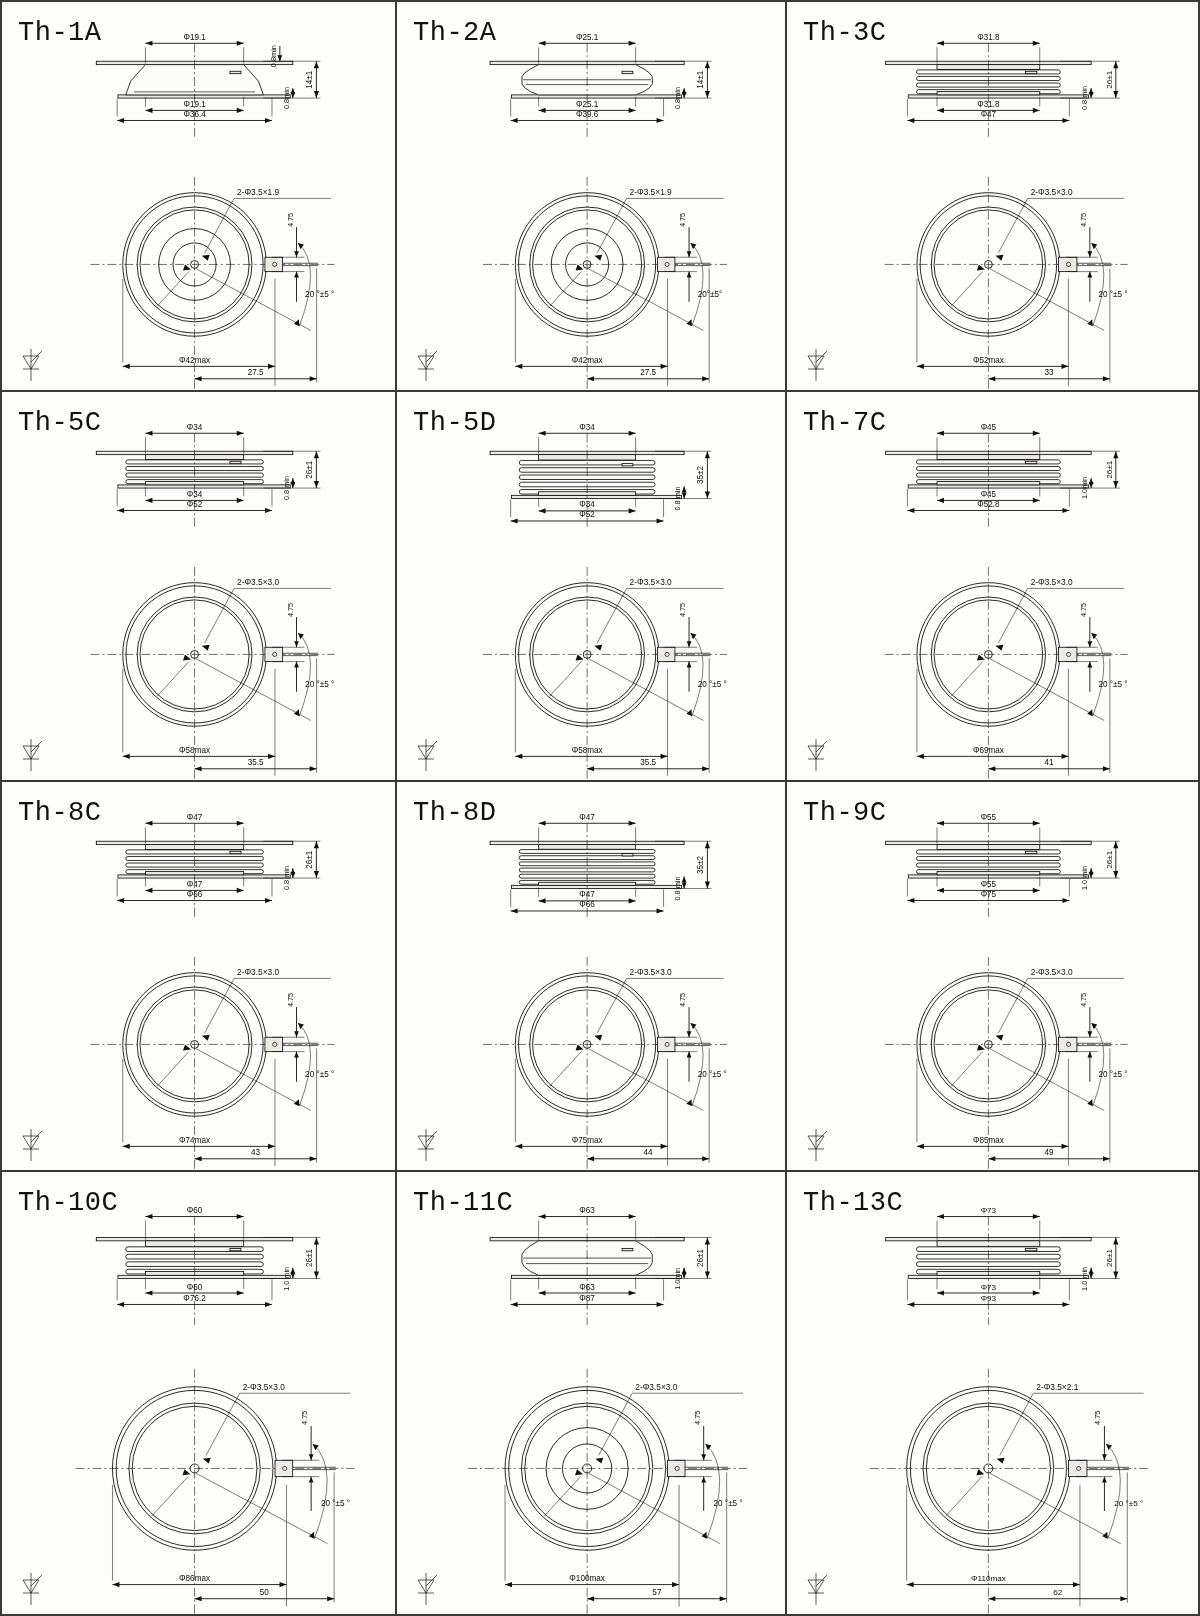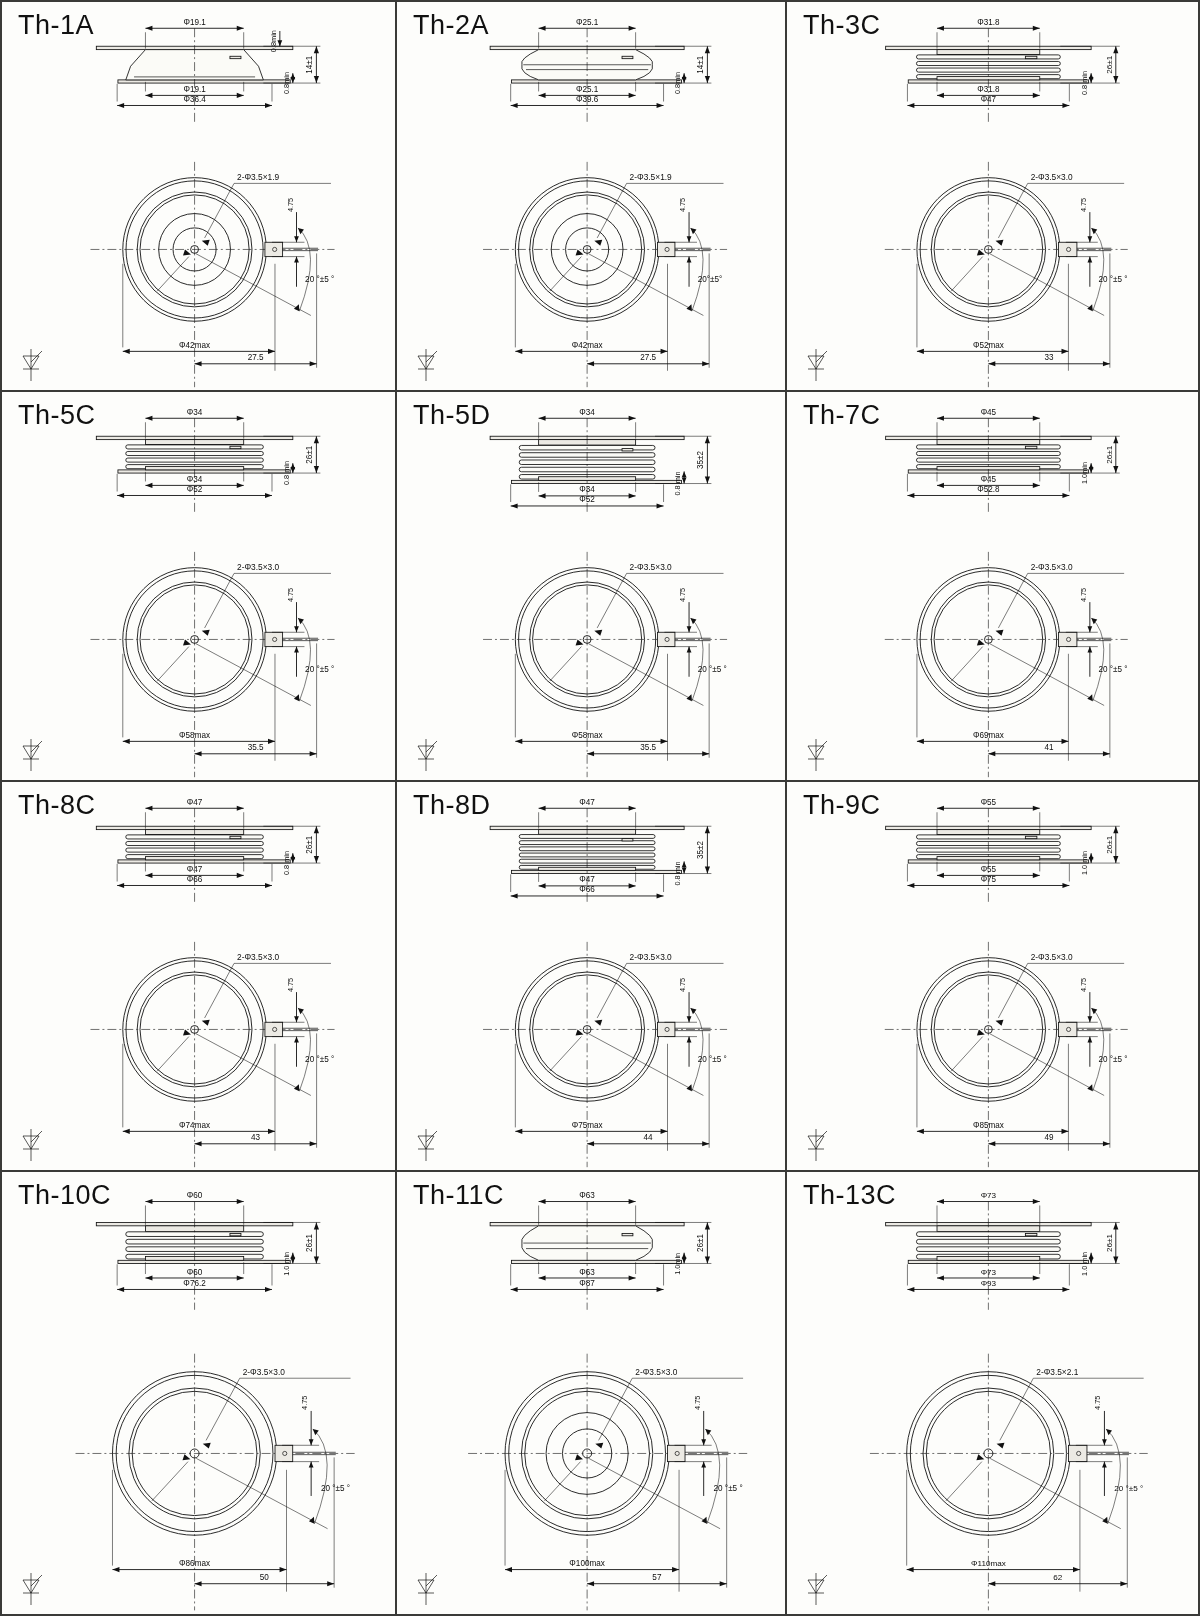--- a/index.html
+++ b/index.html
@@ -20,31 +20,31 @@
   .cell{
     position:relative;
     border-right:2px solid #3a3a38;
     border-bottom:2px solid #3a3a38;
     box-sizing:border-box;
     overflow:hidden;
   }
   .cell.c3{border-right:none;}
   .cell.r4{border-bottom:none;}
   .title{
-    position:absolute;left:16px;top:8px;
-    font-family:Liberation Sans, sans-serif;
+    position:absolute;left:16px;top:16px;
+    font-family:Liberation Mono, monospace;
     font-size:27px;letter-spacing:.5px;color:#111;
     white-space:nowrap;
     text-align:center;
   }
   .sym{
     position:absolute;left:14px;bottom:8px;
     width:30px;height:34px;
   }
-  .drawing{position:absolute;left:0;top:3px;width:100%;height:100%;text-align:right;}
+  .drawing{position:absolute;left:0;top:18px;width:100%;height:100%;text-align:right;}
   .drawing svg{display:block;width:100%;height:100%;}
   text{font-family:"Liberation Sans", sans-serif;fill:#0d0d0d;}
   .dim{font-size:8.2px;}
   .dimS{font-size:7.4px;}
   .lead{font-size:8.4px;}
   .ln{stroke:#111;fill:none;stroke-width:.9;}
   .thin{stroke:#111;fill:none;stroke-width:.7;}
   .ext{stroke:#111;fill:none;stroke-width:.55;}
   .ctr{stroke:#111;fill:none;stroke-width:.6;stroke-dasharray:9 3 2 3;}
   .body{stroke:#111;fill:#fbfbf7;stroke-width:.85;}

